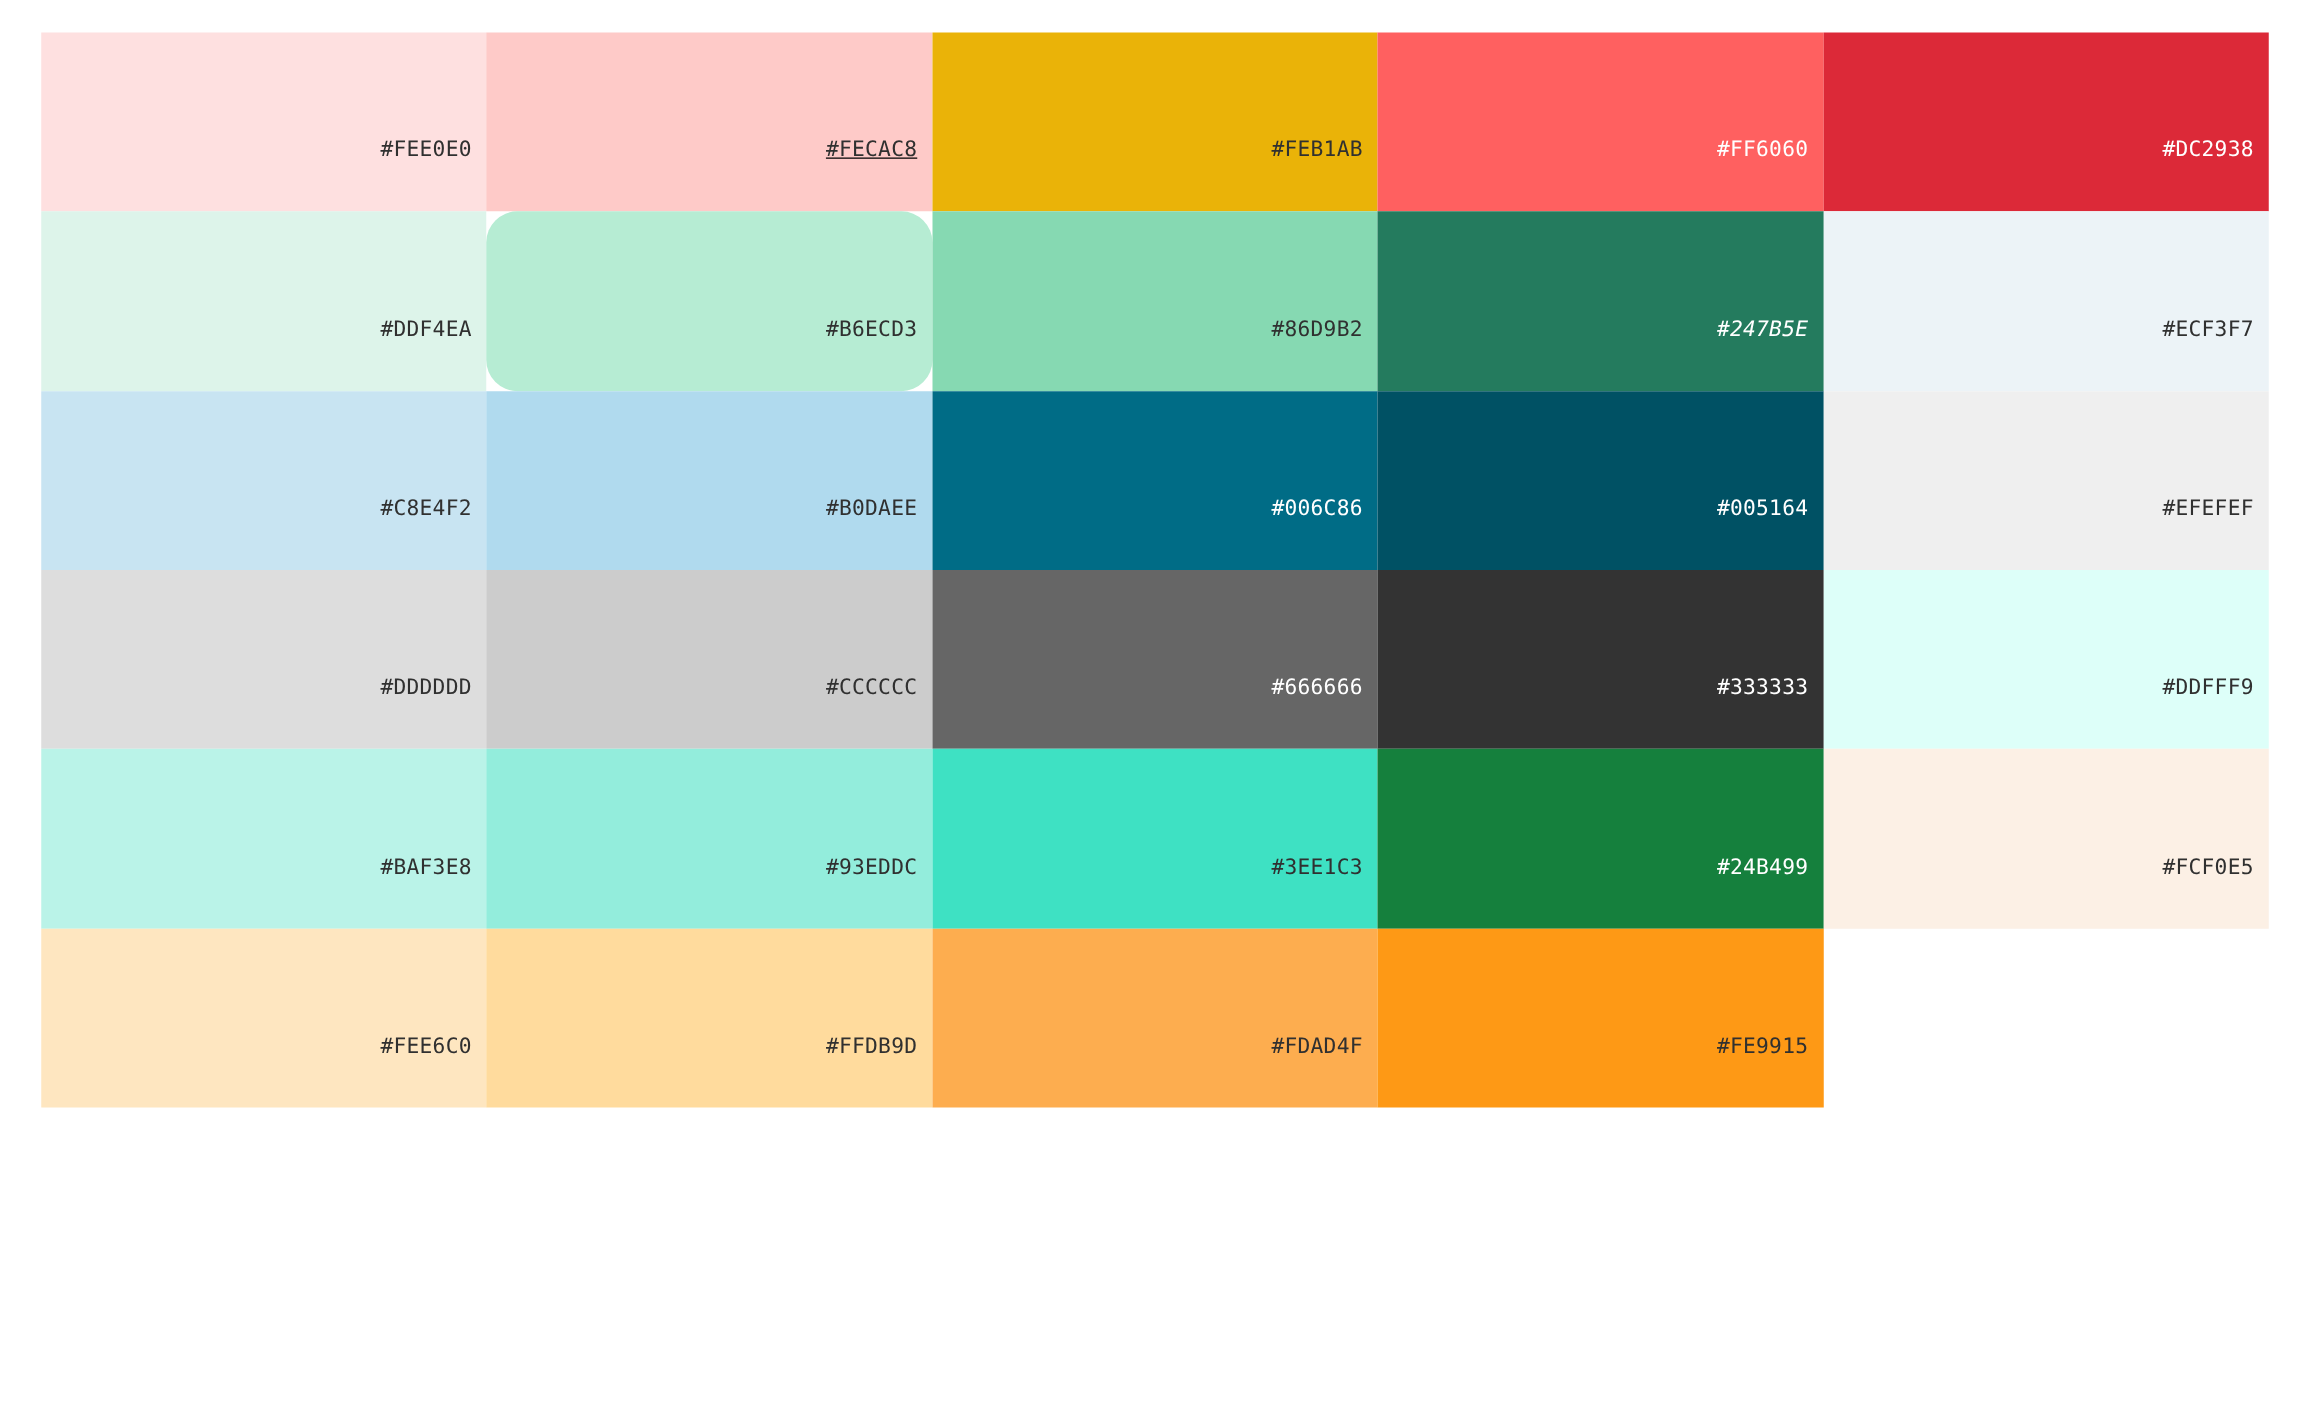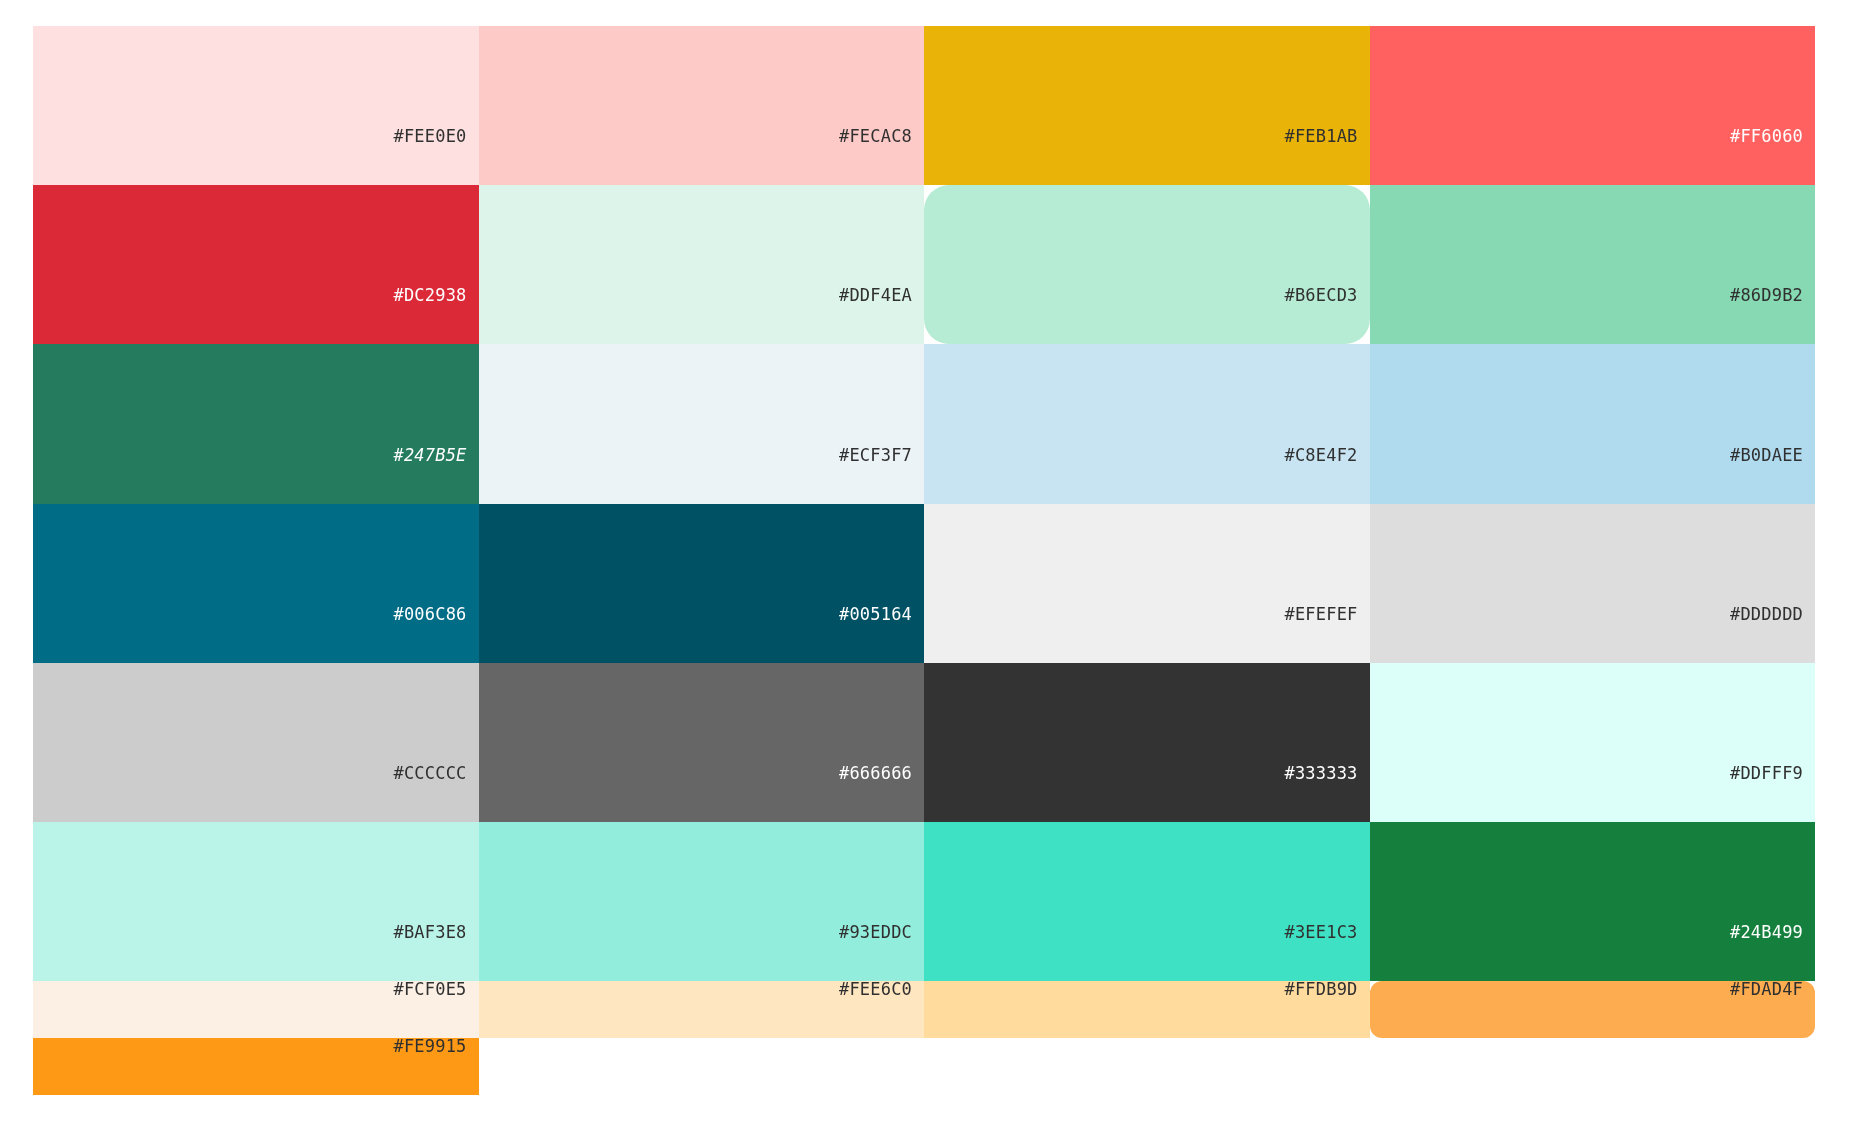--- a/index.html
+++ b/index.html
@@ -13,23 +13,23 @@
     height: 1125px;
     font-family: "DejaVu Sans Mono", "Liberation Mono", monospace;
     overflow: hidden;
   }
 
   #palette-grid {
     position: absolute;
     left: 33px;
     top: 26px;
     width: 1782px;
-    height: 1069px;
+    height: 860px;
     display: grid;
-    grid-template-columns: repeat(4, 1fr);
+    grid-template-columns: repeat(5, 1fr);
     grid-template-rows: repeat(6, 1fr);
   }
 
   .swatch {
     position: relative;
     display: flex;
     align-items: flex-end;
     justify-content: flex-end;
     box-sizing: border-box;
     padding: 0 12px 40px 0;
@@ -48,21 +48,21 @@
   .label-dark  { color: #303030; }
   .label-light { color: #ffffff; }
 </style>
 </head>
 <body>
 
 <div id="palette-grid">
     <div class="swatch" style="background-color: rgb(254, 224, 224);">
       <span class="swatch-label label-dark">#FEE0E0</span>
     </div>
-    <div class="swatch" style="background-color: rgb(254, 202, 200);">
+    <div class="swatch" style="background-color: rgb(254, 202, 200); text-decoration: underline;">
       <span class="swatch-label label-dark">#FECAC8</span>
     </div>
     <div class="swatch" style="background-color: #eab308; padding-left: 37px;">
       <span class="swatch-label label-dark">#FEB1AB</span>
     </div>
     <div class="swatch" style="background-color: rgb(255, 96, 96);">
       <span class="swatch-label label-light">#FF6060</span>
     </div>
     <div class="swatch" style="background-color: rgb(220, 41, 56);">
       <span class="swatch-label label-light">#DC2938</span>
@@ -126,19 +126,19 @@
     </div>
     <div class="swatch" style="background-color: rgb(252, 240, 229);">
       <span class="swatch-label label-dark">#FCF0E5</span>
     </div>
     <div class="swatch" style="background-color: rgb(254, 230, 192);">
       <span class="swatch-label label-dark">#FEE6C0</span>
     </div>
     <div class="swatch" style="background-color: rgb(255, 219, 157);">
       <span class="swatch-label label-dark">#FFDB9D</span>
     </div>
-    <div class="swatch" style="background-color: rgb(253, 173, 79); border-radius: 12px;">
+    <div class="swatch" style="background-color: rgb(253, 173, 79);">
       <span class="swatch-label label-dark">#FDAD4F</span>
     </div>
     <div class="swatch" style="background-color: rgb(254, 153, 21);">
       <span class="swatch-label label-dark">#FE9915</span>
     </div>
   </div>
 
 </body></html>

